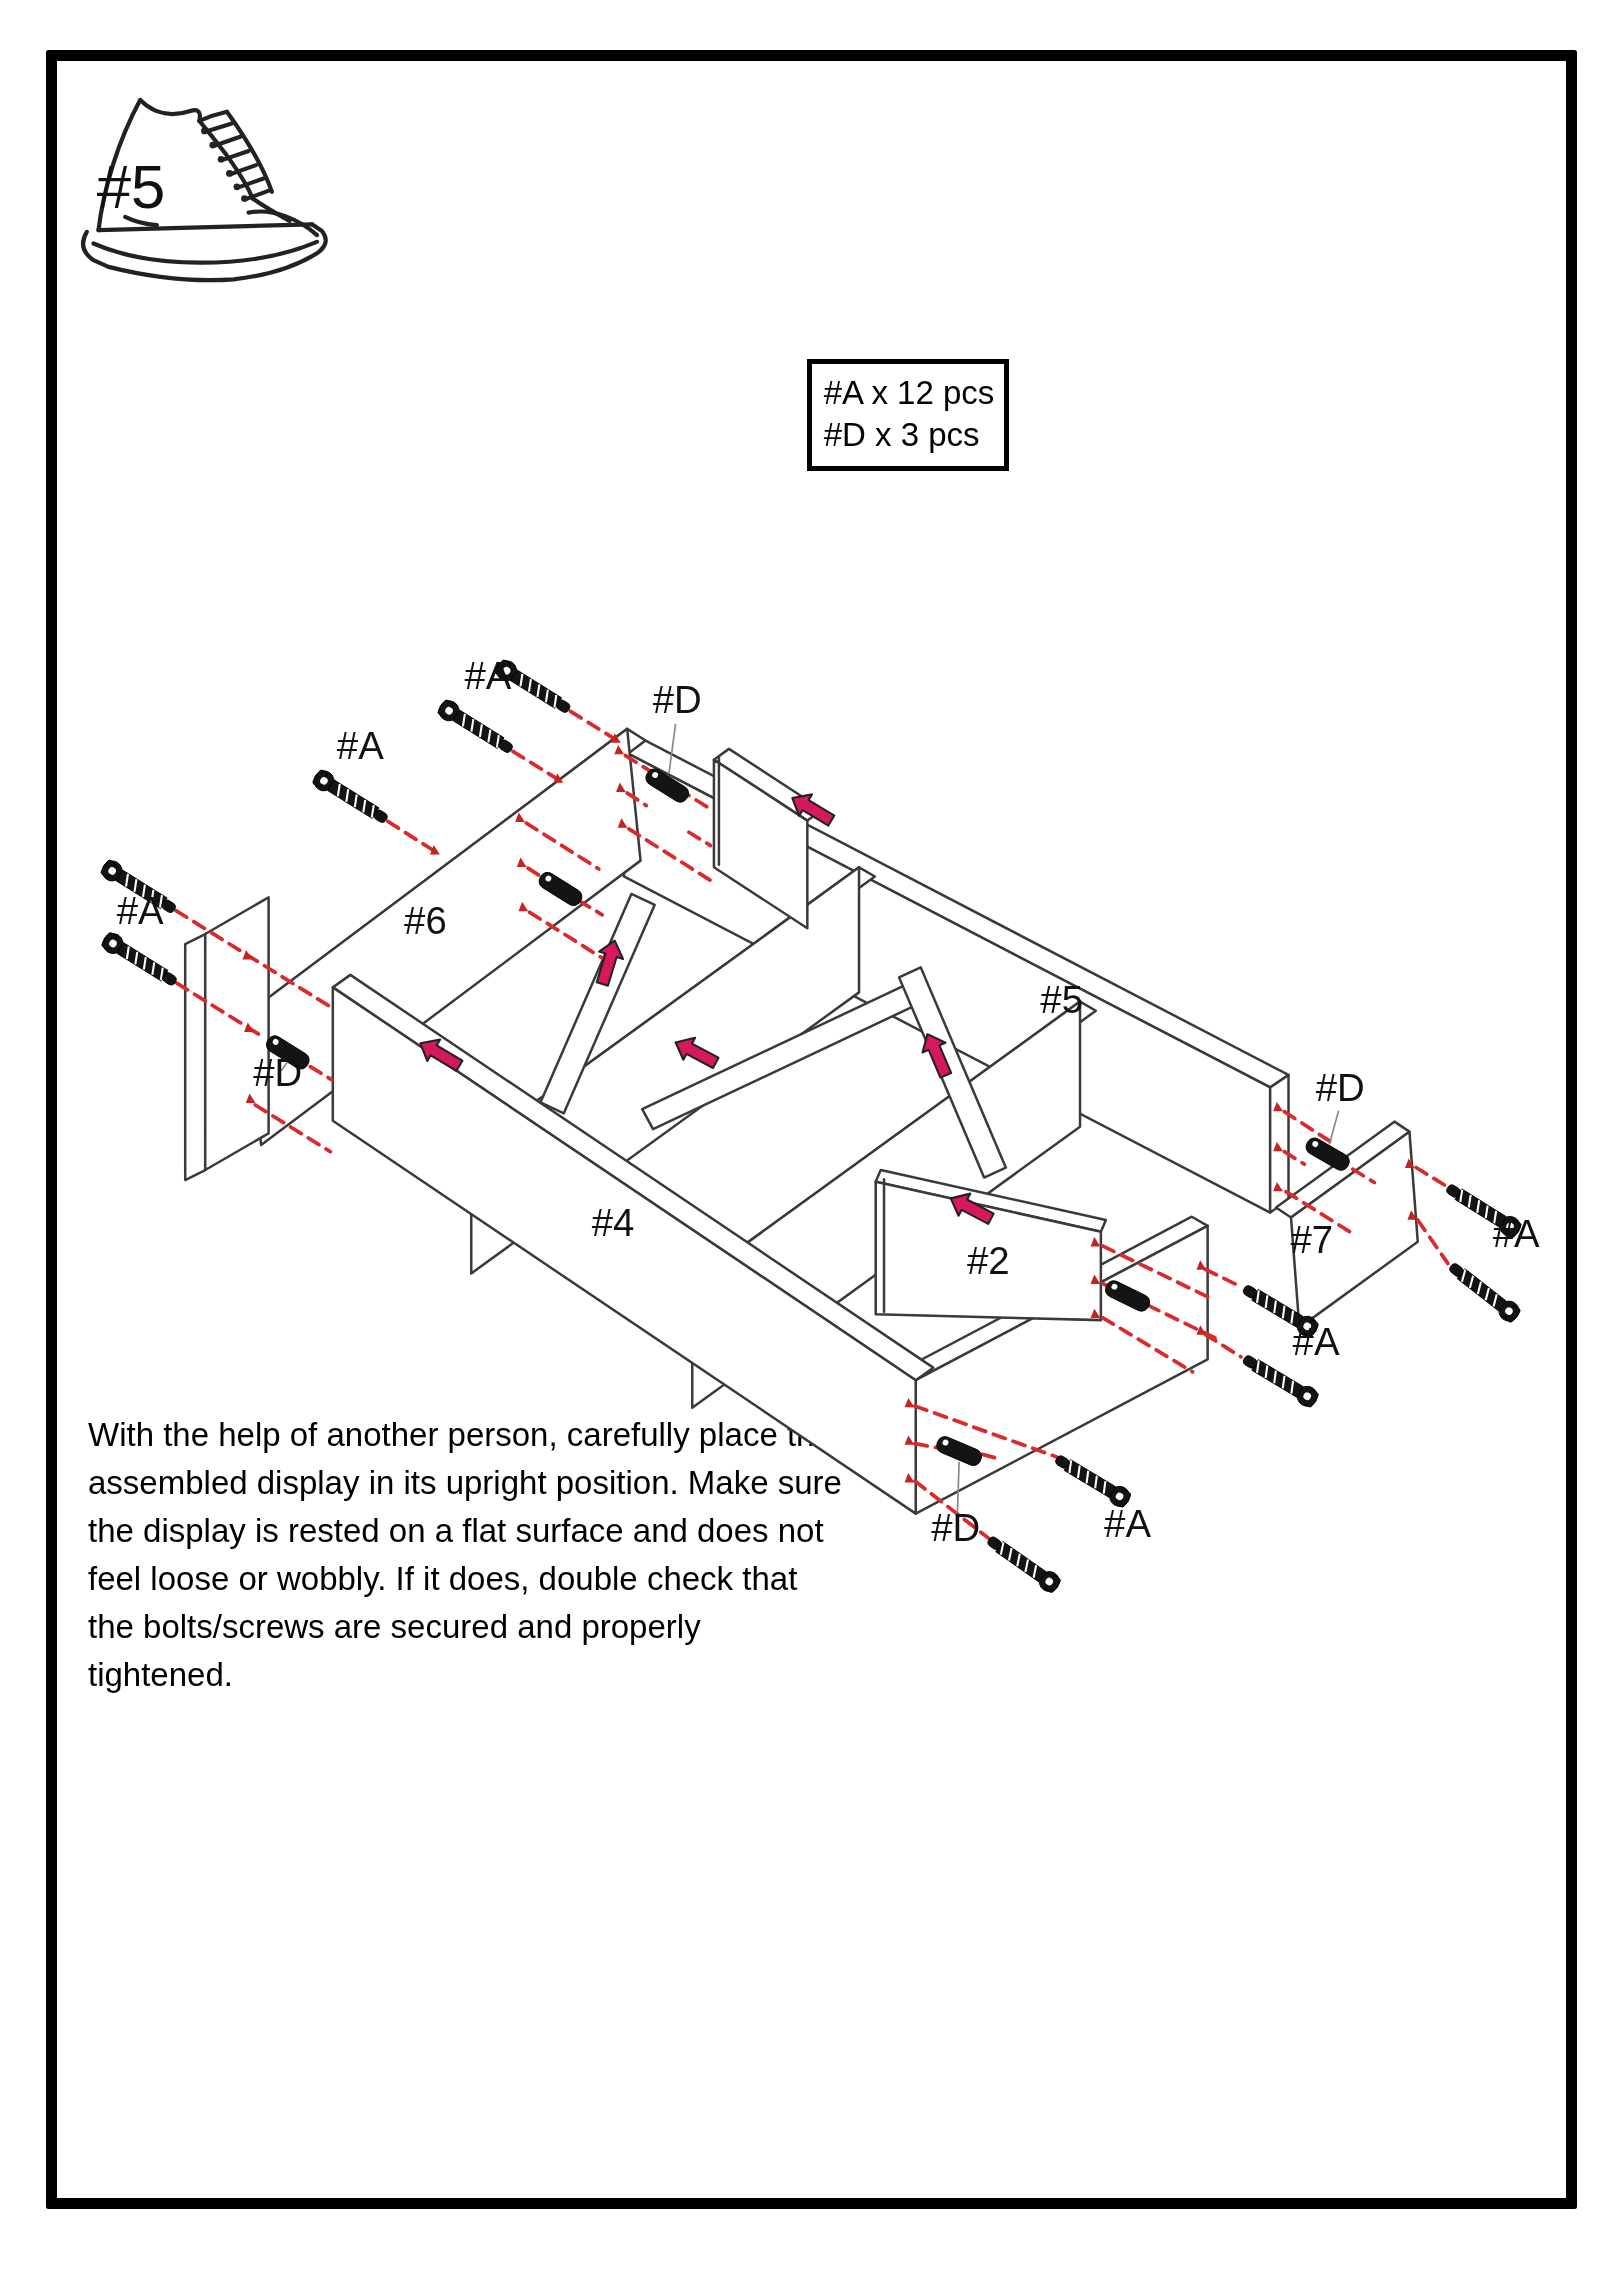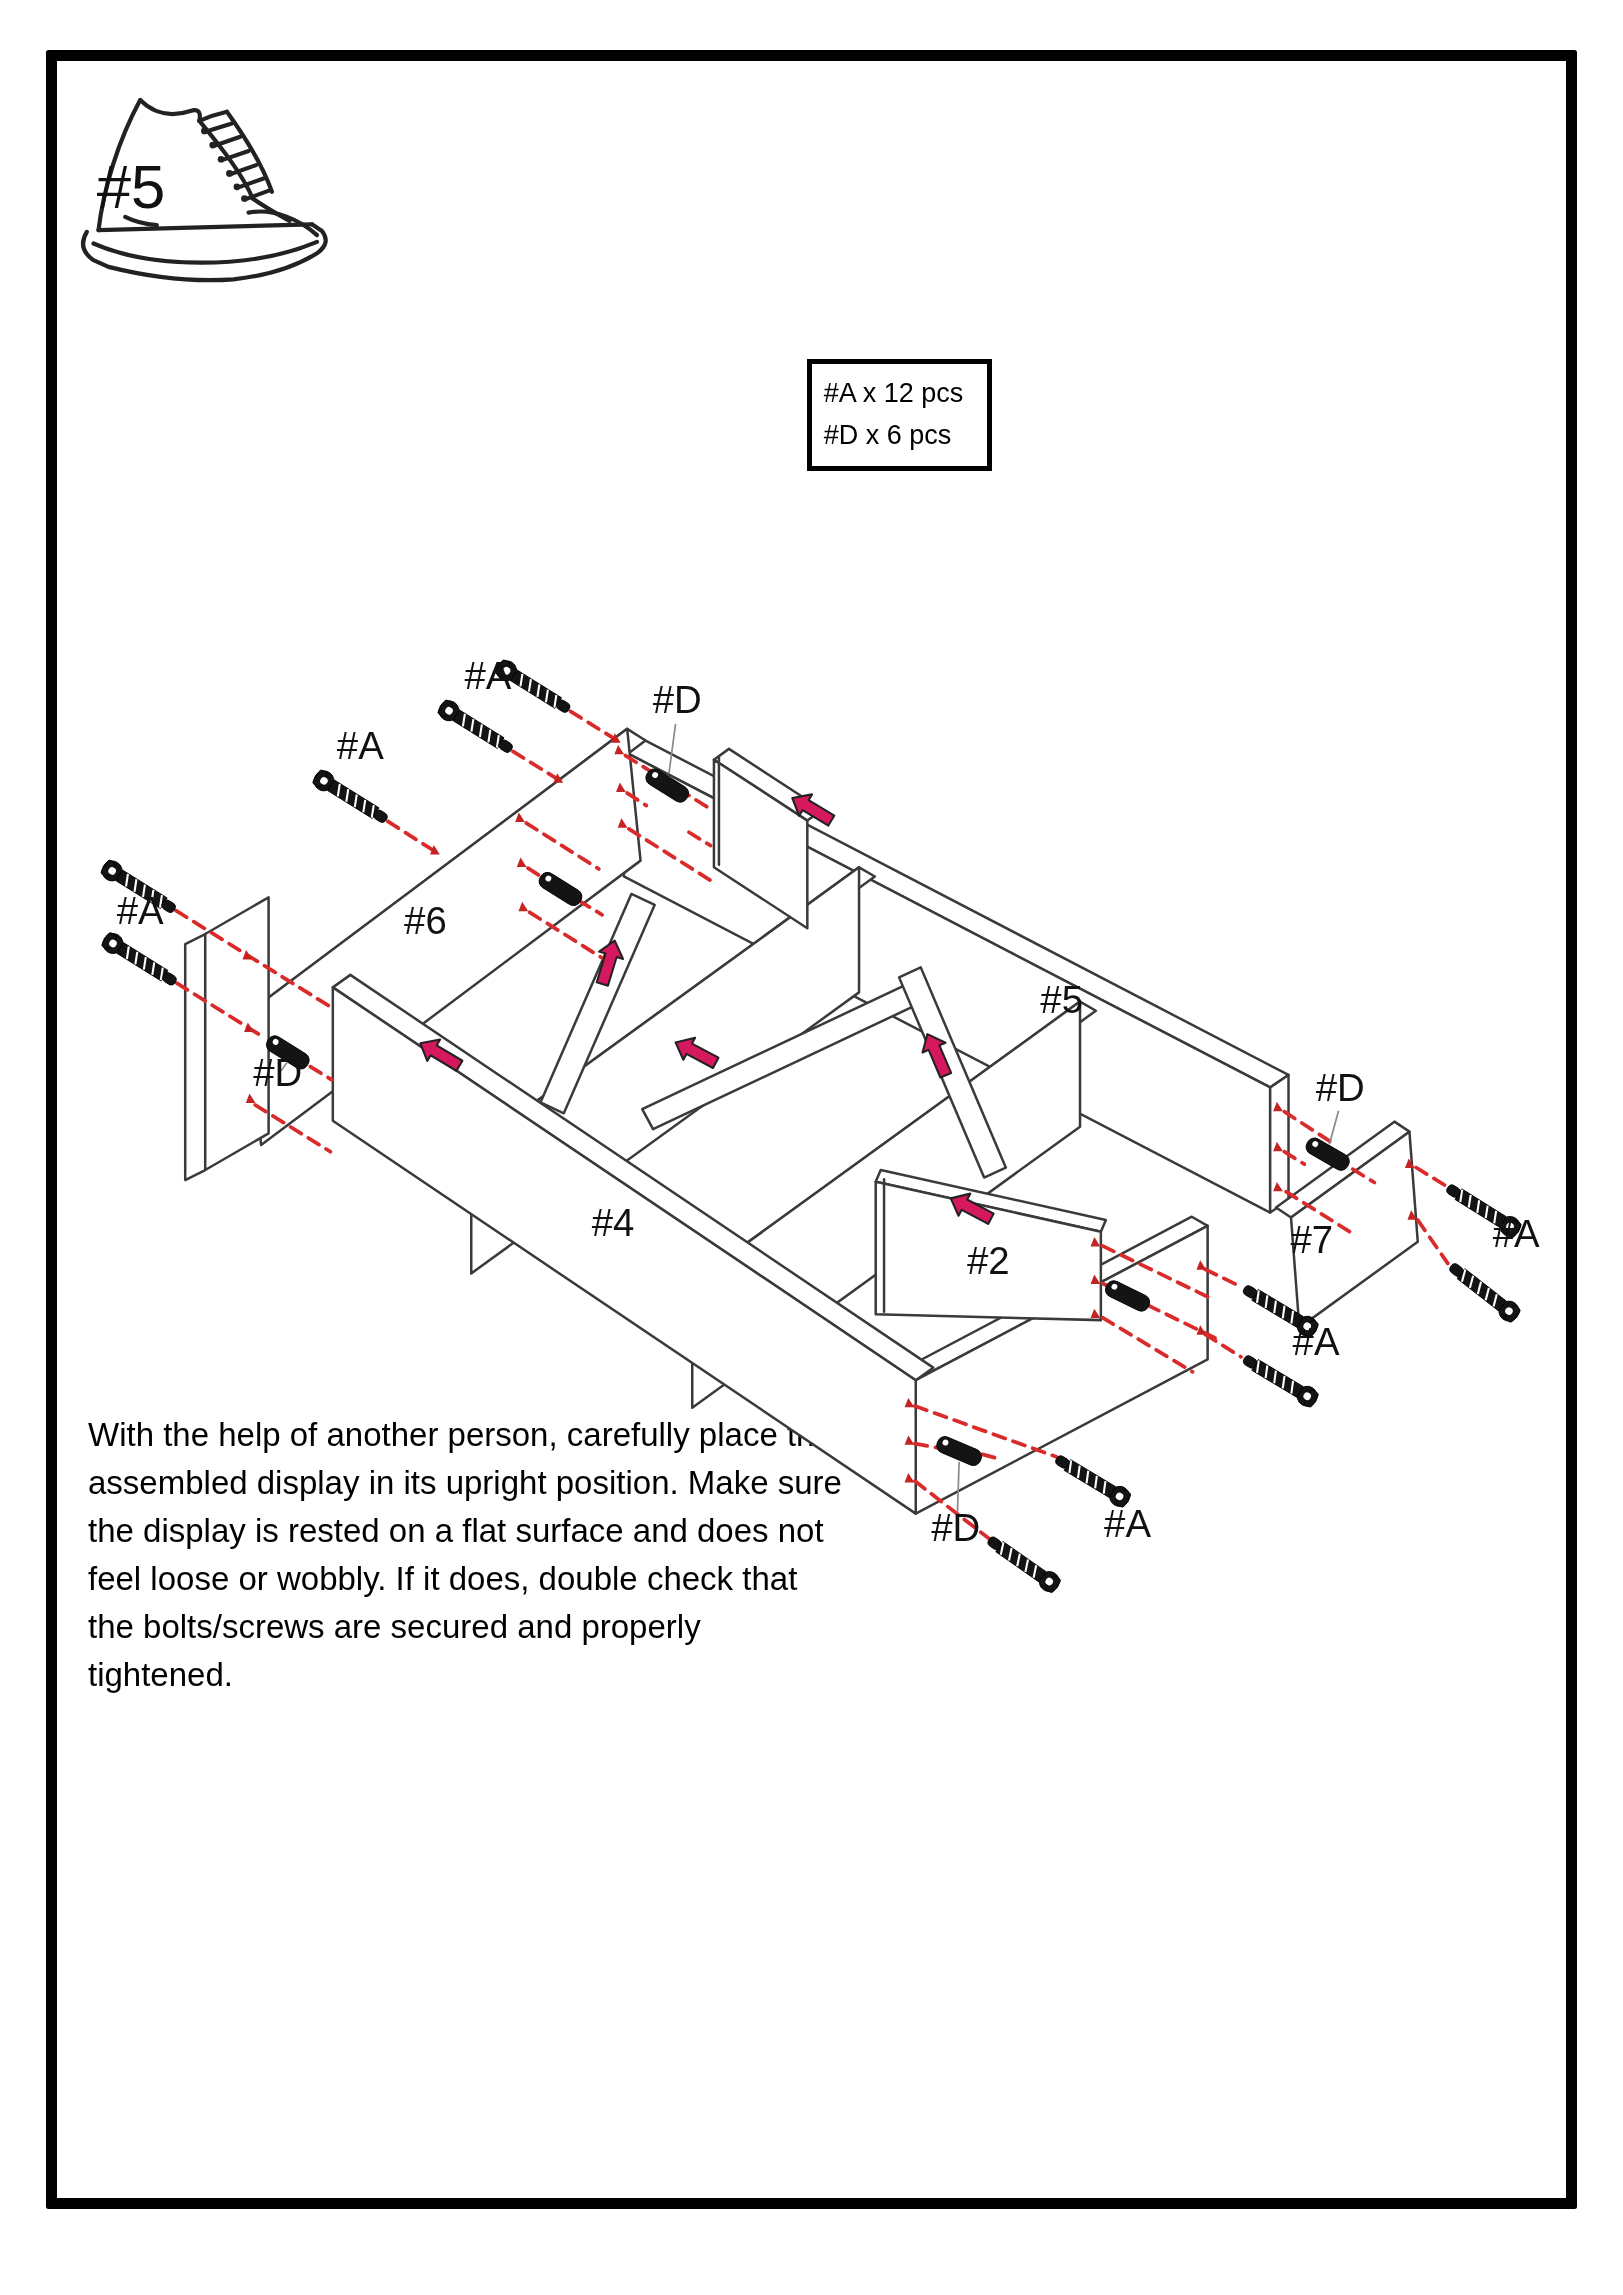--- a/index.html
+++ b/index.html
@@ -1,22 +1,22 @@
 <!DOCTYPE html>
 <html style="font-size:13.3px"><head>
 <meta charset="utf-8">
 <style>
   html,body{margin:0;padding:0;background:#fff;}
   .page{position:relative;width:1623px;height:2295px;background:#ffffff;
         font-family:"Liberation Sans",sans-serif;overflow:hidden;}
   .page-border{position:absolute;left:46px;top:50px;width:1531px;height:2159px;
         border:11px solid #000;box-sizing:border-box;border-radius:2.5px;}
-  .parts-box{position:absolute;left:807px;top:359px;width:185px;
+  .parts-box{position:absolute;left:807px;top:359px;width:202px;
         border:5.8px solid #000;box-sizing:border-box;background:#fff;
-        padding:8.3px 0 10px 11.7px;font-size:27px;line-height:42px;color:#000;}
+        padding:8.3px 0 10px 11.7px;font-size:33px;line-height:42px;color:#000;}
   .instructions{position:absolute;left:88px;top:1411px;width:761px;
         font-size:33px;line-height:48px;color:#000;}
   svg text.lbl{font-family:"Liberation Sans",sans-serif;font-size:46px;fill:#111;}
   svg text.shoe-num{font-family:"Liberation Sans",sans-serif;font-size:74px;fill:#111;}
   .wood{fill:#ffffff;stroke:#3a3a3a;stroke-width:3;stroke-linejoin:round;}
   .wline{fill:none;stroke:#3a3a3a;stroke-width:3;stroke-linecap:round;}
   .dash{fill:none;stroke:#d92b2b;stroke-width:4.5;stroke-dasharray:15 10;stroke-linecap:round;}
   .leader{fill:none;stroke:#888;stroke-width:2;}
   .holes{fill:#c52222;stroke:none;}
   .hw{fill:#141414;stroke:#000;stroke-width:1;}
@@ -25,21 +25,21 @@
 </style>
 </head>
 <body>
 
 <div class="page">
 
   <div class="page-border"></div>
 
   <div class="parts-box">
     <div>#A x 12 pcs</div>
-    <div>#D x 6 pcs</div>
+    <div>#D x 3 pcs</div>
   </div>
 
   <div class="instructions">With the help of another person, carefully place the assembled display in its upright position. Make sure the display is rested on a flat surface and does not feel loose or wobbly. If it does, double check that the bolts/screws are secured and properly tightened.</div>
 
   <svg width="1623" height="2295" viewBox="0 0 1946 2752" style="position:absolute;left:0;top:0">
 
     <g transform="translate(88,78)">
       <path class="shoe" d="M30,198 C36,148 54,90 80,42"></path>
       <path class="shoe" d="M80,42 C98,60 120,62 140,55 C150,52 153,56 151,67"></path>
       <path class="shoe" d="M151,67 C180,102 203,132 215,160"></path>

